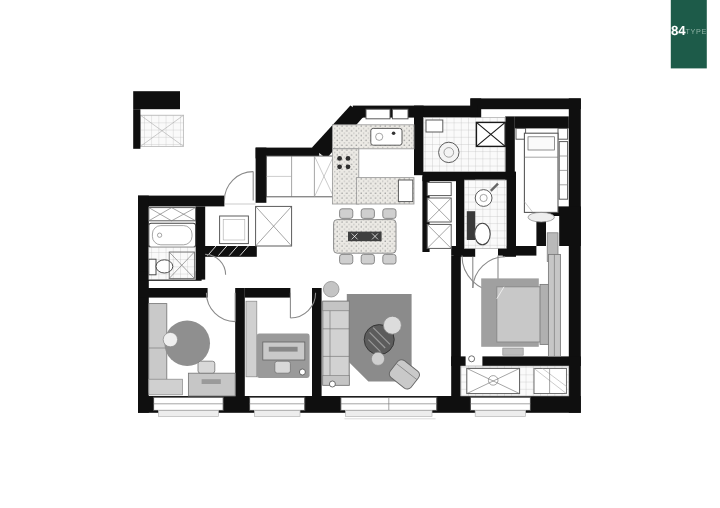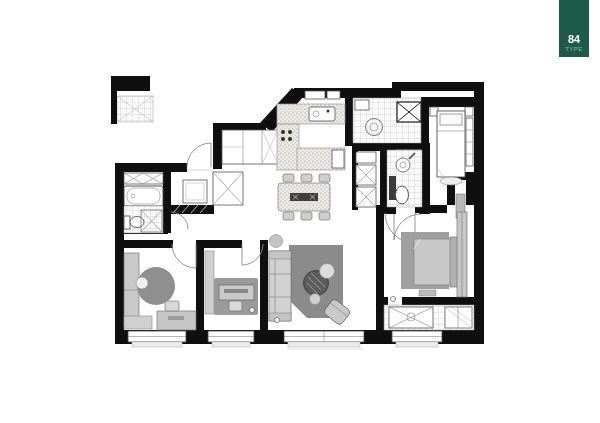--- a/index.html
+++ b/index.html
@@ -2,21 +2,21 @@
 <html><head>
 <meta charset="utf-8">
 <style>
   html,body{margin:0;padding:0;background:#fff;}
   .canvas{position:relative;width:600px;height:423px;background:#fff;overflow:hidden;
           font-family:"Liberation Sans",sans-serif;}
   .brand{position:absolute;top:26px;right:34px;text-align:right;line-height:1.1;}
   .brand .name{font-size:10.5px;font-weight:bold;color:#1c1c1c;letter-spacing:.2px;}
   .brand .sub{font-size:9px;color:#c6c6c6;letter-spacing:1.6px;margin-top:3px;}
   .badge{position:absolute;top:0;right:11px;width:30px;height:57px;background:#1d5b49;
-         display:flex;flex-direction:column;align-items:center;justify-content:flex-end;
+         display:flex;flex-direction:row;align-items:center;justify-content:flex-end;
          padding-bottom:5px;box-sizing:border-box;}
   .badge .num{font-size:11px;font-weight:bold;color:#ffffff;}
   .badge .typ{font-size:6px;color:#8fb3a6;letter-spacing:.5px;margin-top:1px;}
   svg{position:absolute;left:0;top:0;}
   .w{fill:#0f0f0f;}
   .door{stroke:#8a8a8a;stroke-width:.9;fill:none;}
   .furn{fill:#ffffff;stroke:#555;stroke-width:.8;}
   .mark{stroke:#777;stroke-width:.55;fill:none;}
   .lite{stroke:#aaa;stroke-width:.5;fill:none;}
 </style>

